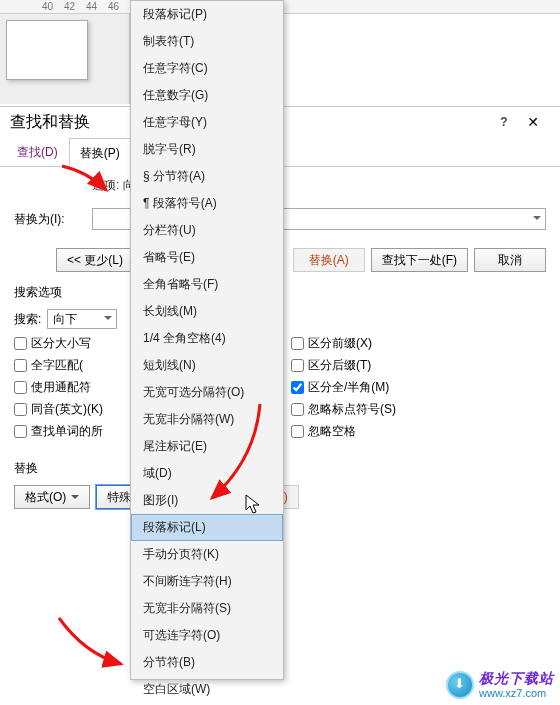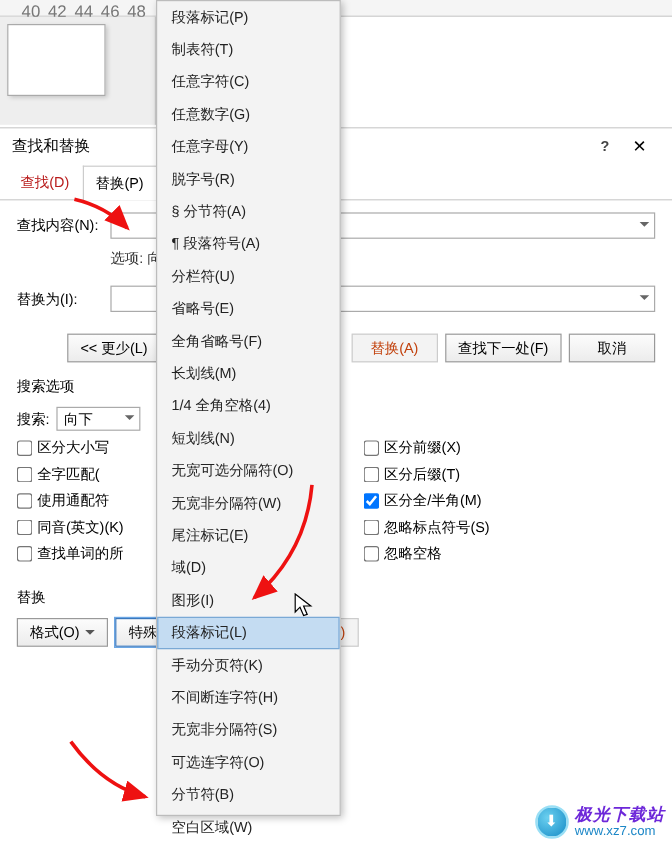--- a/index.html
+++ b/index.html
@@ -1,32 +1,32 @@
 <!DOCTYPE html>
 <html><head>
 <meta charset="utf-8">
 <style>
   * { box-sizing: border-box; margin: 0; padding: 0; font-family: "Microsoft YaHei", "SimSun", Arial, sans-serif; font-size: 12px; }
   body { width: 560px; height: 705px; background: #fff; position: relative; overflow: hidden; }
 
   
   .ruler { position: absolute; top: 0; left: 0; right: 0; height: 14px; background: #f5f5f5; border-bottom: 1px solid #ccc; }
-  .ruler span { position: absolute; top: 1px; font-size: 14px; color: #777; }
+  .ruler span { position: absolute; top: 1px; font-size: 10px; color: #777; margin-left: 24px; }
   .thumb-area { position: absolute; top: 14px; left: 0; width: 130px; height: 90px; background: #eee; border-right: 1px solid #ccc; padding: 6px; }
   .thumb { width: 82px; height: 60px; background: #fff; border: 1px solid #aaa; box-shadow: 2px 2px 4px rgba(0,0,0,0.2); }
 
   
   .dialog { position: absolute; top: 106px; left: 0; right: 0; bottom: 0; background: #fff; border-top: 1px solid #ccc; }
   .dialog-title { height: 30px; line-height: 30px; padding: 0 10px; display: flex; align-items: center; }
-  .dialog-title-text { flex: 1; font-size: 13px; }
+  .dialog-title-text { flex: 1; font-size: 16px; }
   .dialog-help { width: 24px; text-align: center; cursor: default; font-weight: bold; color: #444; }
   .dialog-close { width: 34px; text-align: center; cursor: default; font-size: 14px; }
 
   .tabs { height: 30px; border-bottom: 1px solid #ccc; display: flex; align-items: flex-end; padding-left: 6px; }
-  .tab { padding: 6px 10px 5px; border: 1px solid transparent; border-bottom: none; color: #b91c1c; position: relative; }
+  .tab { padding: 6px 10px 5px; border: 1px solid transparent; border-bottom: none; color: #701a75; position: relative; }
   .tab.active { border-color: #ccc; background: #fff; color: #000; top: 1px; }
 
   .form { padding: 10px 14px; position: relative; }
   .row { display: flex; align-items: center; margin-bottom: 8px; }
   .lbl { width: 78px; }
   .input { flex: 1; height: 22px; border: 1px solid #aaa; background: #fff; position: relative; }
   .input.combo::after { content: ""; position: absolute; right: 4px; top: 7px; border: 4px solid transparent; border-top-color: #666; }
 
   .options-row { padding-left: 78px; color: #333; margin-bottom: 14px; }
 
@@ -34,21 +34,21 @@
   .btn { height: 24px; padding: 0 10px; border: 1px solid #999; background: linear-gradient(#fcfcfc,#ececec); display: inline-flex; align-items: center; min-width: 72px; justify-content: center; }
   .btn.disabled { color: #c2410c; background: #f3f3f3; border-color: #ccc; }
   .btn.drop::after { content: ""; margin-left: 5px; border: 4px solid transparent; border-top-color: #555; position: relative; top: 2px; }
   .btn.special { border-color: #3b78bd; box-shadow: 0 0 0 1px #6aa6e4; }
 
   .section-label { margin: 2px 0 8px; }
   .search-row { display: flex; align-items: center; margin-bottom: 6px; }
   .small-combo { width: 70px; height: 20px; border: 1px solid #aaa; margin-left: 6px; position: relative; display: inline-flex; align-items: center; padding-left: 5px; }
   .small-combo::after { content: ""; position: absolute; right: 4px; top: 6px; border: 4px solid transparent; border-top-color: #666; }
 
-  .cols { display: flex; gap: 30px; }
+  .cols { display: flex; gap: 18px; }
   .col { display: flex; flex-direction: column; gap: 5px; }
   .chk { display: flex; align-items: center; gap: 4px; }
   .chk input { width: 13px; height: 13px; }
   .col.right { margin-left: 170px; }
 
   .replace-label { margin-top: 20px; margin-bottom: 8px; }
   .bottom-btns { display: flex; gap: 6px; }
 
   
   .menu { position: absolute; top: 0; left: 130px; width: 154px; background: #f3f3f3; border: 1px solid #bcbcbc; box-shadow: 2px 2px 6px rgba(0,0,0,0.25); z-index: 100; max-height: 680px; }
@@ -119,24 +119,20 @@
     <span class="dialog-help">?</span>
     <span class="dialog-close">✕</span>
   </div>
 
   <div class="tabs">
     <div class="tab">查找(D)</div>
     <div class="tab active">替换(P)</div>
   </div>
 
   <div class="form">
-    <div class="row">
-      <span class="lbl">查找内容(N):</span>
-      <div class="input combo"></div>
-    </div>
     <div class="options-row">
       <span>选项:</span>
       <span>向下</span>
     </div>
     <div class="row">
       <span class="lbl">替换为(I):</span>
       <div class="input combo"></div>
     </div>
 
     <div class="btnbar">

